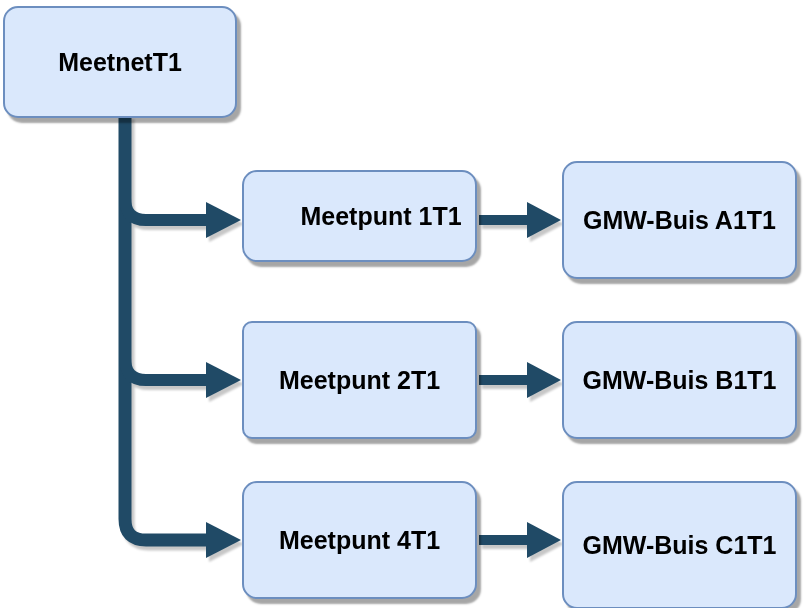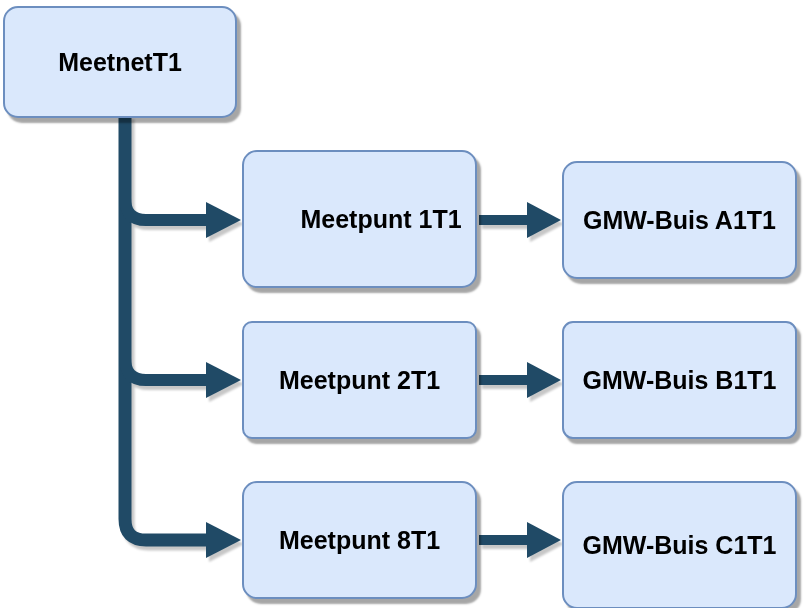--- a/index.html
+++ b/index.html
@@ -48,25 +48,25 @@
     justify-content: center;
     text-align: center;
     font-weight: bold;
     font-size: 25px;
     line-height: 30px;
     color: var(--text, #000000);
   }
   .node-root {
     left: 3px;   top: 6px;   width: 234px; height: 112px;
   }
-  .node-mid-0 { left: 242px; top: 150px; width: 235px; height: 138px; padding-left: 43px; }
+  .node-mid-0 { left: 242px; top: 170px; width: 235px; height: 92px; padding-left: 43px; }
   .node-mid-1 { left: 242px; top: 321px; width: 235px; height: 118px; border-radius: 10px; }
   .node-mid-2 { left: 242px; top: 481px; width: 235px; height: 118px; }
   .node-end-0 { left: 562px; top: 161px; width: 235px; height: 118px; justify-content: center; }
-  .node-end-1 { left: 562px; top: 321px; width: 235px; height: 118px; border-radius: 11px; }
+  .node-end-1 { left: 562px; top: 321px; width: 235px; height: 118px; }
   .node-end-2 { left: 562px; top: 481px; width: 235px; height: 128px; }
 </style>
 </head>
 <body>
 
 <div class="canvas">
 
   <svg class="edges-layer" width="806" height="608" viewBox="0 0 806 608">
 
     <path class="edge" d="M125 115 L125 519 Q125 540 146 540 L208 540" stroke-width="13"></path>
@@ -103,21 +103,21 @@
   <div class="node node-mid-1">
     <span>Meetpunt 2</span>
     <span>T1</span>
   </div>
   <div class="node node-end-1">
     <span>GMW-Buis B1</span>
     <span>T1</span>
   </div>
 
   <div class="node node-mid-2">
-    <span>Meetpunt 8</span>
+    <span>Meetpunt 4</span>
     <span>T1</span>
   </div>
   <div class="node node-end-2">
     <span>GMW-Buis C1</span>
     <span>T1</span>
   </div>
 
 </div>
 
 </body></html>

